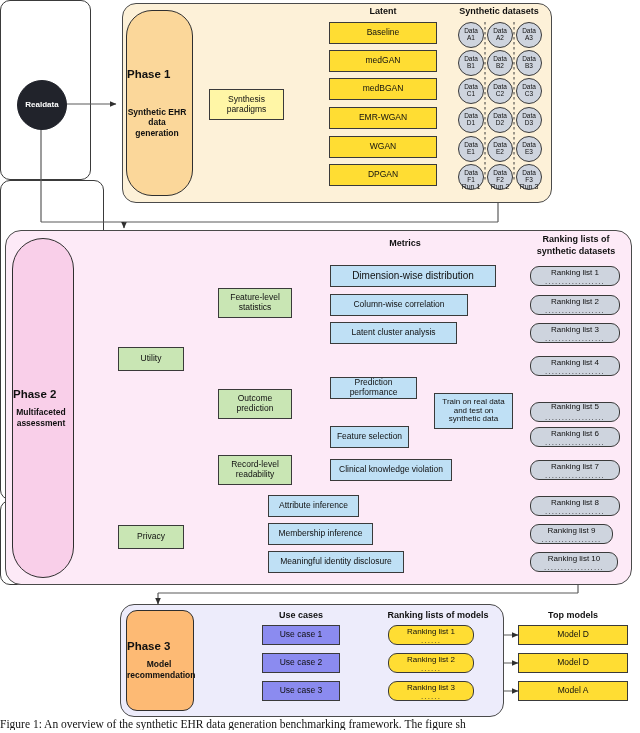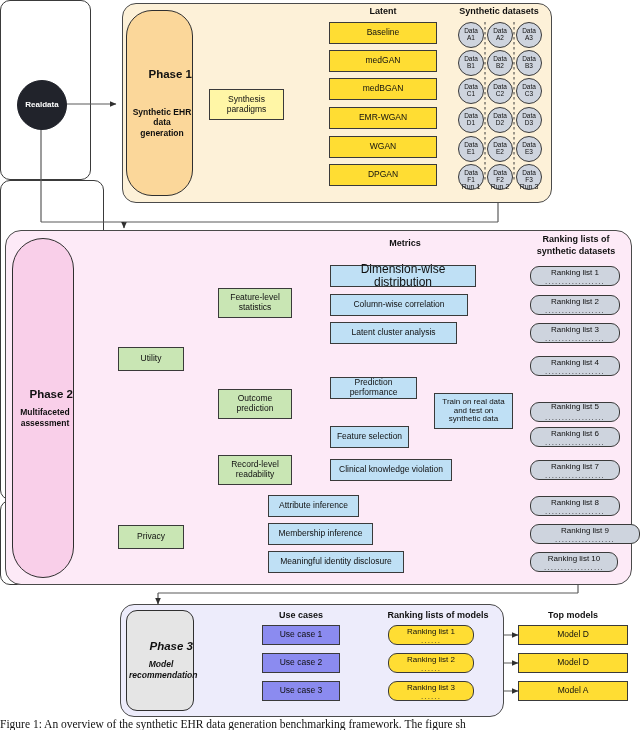--- a/index.html
+++ b/index.html
@@ -14,25 +14,25 @@
   .lbl{position:absolute;font-weight:bold;color:#101010;text-align:center;
        white-space:nowrap;}
   
   .cont{position:absolute;box-sizing:border-box;border:1.4px solid #4a4a4a;}
   .p1-outer{background:#fdf1d8;border-radius:14px;}
   .p2-outer{background:#fdeaf7;border-radius:16px;}
   .p3-outer{background:#edecfb;border-radius:14px;}
   .inner-white{background:#ffffff;border-radius:10px;border:1.3px solid #3a3a3a;}
   
   .phase{position:absolute;box-sizing:border-box;border:1.6px solid #2f2f2f;
-         display:flex;flex-direction:column;align-items:flex-end;justify-content:center;
+         display:flex;flex-direction:column;align-items:flex-start;justify-content:center;
          text-align:center;color:#101010;}
   .p1{background:#fbd79a;border-radius:26px;}
   .p2{background:#f9cfe9;border-radius:34px;}
-  .p3{background:#e5e5e5;border-radius:11px;font-style:italic;}
+  .p3{background:#fdba74;border-radius:11px;}
   .phase .t1{font-weight:bold;font-size:11.5px;margin-bottom:7px;}
   .phase .t2{font-weight:bold;font-size:8.5px;line-height:1.25;}
   
   .yellow{background:#ffdd33;}
   .lyellow{background:#fff6a6;}
   .green{background:#c9e6b4;}
   .blue{background:#bfe0f5;}
   .purple{background:#8b8bf0;}
   .grey{background:#ced4de;}
   .circ{border-radius:50%;}
@@ -276,21 +276,21 @@
   <div class="lbl" style="left:330px;top:238px;width:150px;font-size:9px;">Metrics</div>
   <div class="lbl" style="left:524px;top:234px;width:104px;font-size:9px;white-space:normal;line-height:1.3;">Ranking lists of synthetic datasets</div>
 
   <div class="node green" style="left:118px;top:347px;width:66px;height:24px;font-size:8.5px;">Utility</div>
   <div class="node green" style="left:118px;top:525px;width:66px;height:24px;font-size:8.5px;">Privacy</div>
 
   <div class="node green" style="left:218px;top:288px;width:74px;height:30px;font-size:8.5px;">Feature-level statistics</div>
   <div class="node green" style="left:218px;top:389px;width:74px;height:30px;font-size:8.5px;">Outcome prediction</div>
   <div class="node green" style="left:218px;top:455px;width:74px;height:30px;font-size:8.5px;">Record-level readability</div>
 
-  <div class="node blue" style="left:330px;top:265px;width:146px;height:22px;font-size:12px;">Dimension-wise distribution</div>
+  <div class="node blue" style="left:330px;top:265px;width:166px;height:22px;font-size:10px;">Dimension-wise distribution</div>
   <div class="node blue" style="left:330px;top:294px;width:138px;height:22px;font-size:8.5px;">Column-wise correlation</div>
   <div class="node blue" style="left:330px;top:322px;width:127px;height:22px;font-size:8.5px;">Latent cluster analysis</div>
   <div class="node blue" style="left:330px;top:377px;width:87px;height:22px;font-size:8.5px;">Prediction performance</div>
   <div class="node blue" style="left:330px;top:426px;width:79px;height:22px;font-size:8.5px;">Feature selection</div>
   <div class="node blue" style="left:330px;top:459px;width:122px;height:22px;font-size:8.5px;">Clinical knowledge violation</div>
   <div class="node blue" style="left:268px;top:495px;width:91px;height:22px;font-size:8.5px;">Attribute inference</div>
   <div class="node blue" style="left:268px;top:523px;width:105px;height:22px;font-size:8.5px;">Membership inference</div>
   <div class="node blue" style="left:268px;top:551px;width:136px;height:22px;font-size:8.5px;">Meaningful identity disclosure</div>
 
   <div class="node blue" style="left:434px;top:393px;width:79px;height:36px;font-size:8px;padding:16px 2px;">Train on real data and test on synthetic data</div>
@@ -298,21 +298,21 @@
   <div class="inner-white" style="left:524px;top:260px;width:102px;height:318px;"></div>
   <div id="p2-rankings">
       <div class="node rl" style="left:530px;top:266px;width:90px;height:20px;font-size:8px;align-items:flex-start;padding-top:2px;position:absolute;">Ranking list 1<div class="dots" style="top: 13px;">..................</div></div>
       <div class="node rl" style="left:530px;top:295px;width:90px;height:20px;font-size:8px;align-items:flex-start;padding-top:2px;position:absolute;">Ranking list 2<div class="dots" style="top: 13px;">..................</div></div>
       <div class="node rl" style="left:530px;top:323px;width:90px;height:20px;font-size:8px;align-items:flex-start;padding-top:2px;position:absolute;">Ranking list 3<div class="dots" style="top: 13px;">..................</div></div>
       <div class="node rl" style="left:530px;top:356px;width:90px;height:20px;font-size:8px;align-items:flex-start;padding-top:2px;position:absolute;">Ranking list 4<div class="dots" style="top: 13px;">..................</div></div>
       <div class="node rl" style="left:530px;top:402px;width:90px;height:20px;font-size:8px;align-items:flex-start;padding-top:0;position:absolute;">Ranking list 5<div class="dots" style="top: 13px;">..................</div></div>
       <div class="node rl" style="left:530px;top:427px;width:90px;height:20px;font-size:8px;align-items:flex-start;padding-top:2px;position:absolute;">Ranking list 6<div class="dots" style="top: 13px;">..................</div></div>
       <div class="node rl" style="left:530px;top:460px;width:90px;height:20px;font-size:8px;align-items:flex-start;padding-top:2px;position:absolute;">Ranking list 7<div class="dots" style="top: 13px;">..................</div></div>
       <div class="node rl" style="left:530px;top:496px;width:90px;height:20px;font-size:8px;align-items:flex-start;padding-top:2px;position:absolute;">Ranking list 8<div class="dots" style="top: 13px;">..................</div></div>
-      <div class="node rl" style="left:530px;top:524px;width:110px;height:20px;font-size:8px;align-items:flex-start;padding-top:2px;position:absolute;">Ranking list 9<div class="dots" style="top: 13px;">..................</div></div>
+      <div class="node rl" style="left:530px;top:524px;width:83px;height:20px;font-size:8px;align-items:flex-start;padding-top:2px;position:absolute;">Ranking list 9<div class="dots" style="top: 13px;">..................</div></div>
       <div class="node rl" style="left:530px;top:552px;width:88px;height:20px;font-size:8px;align-items:flex-start;padding-top:2px;position:absolute;">Ranking list 10<div class="dots" style="top: 13px;">..................</div></div>
     </div>
 
   <div class="cont p3-outer" style="left:120px;top:604px;width:384px;height:113px;"></div>
 
   <div class="phase p3" style="left:126px;top:610px;width:68px;height:101px;">
     <div class="t1">Phase 3</div>
     <div class="t2" style="width:64px;">Model recommendation</div>
   </div>
 

